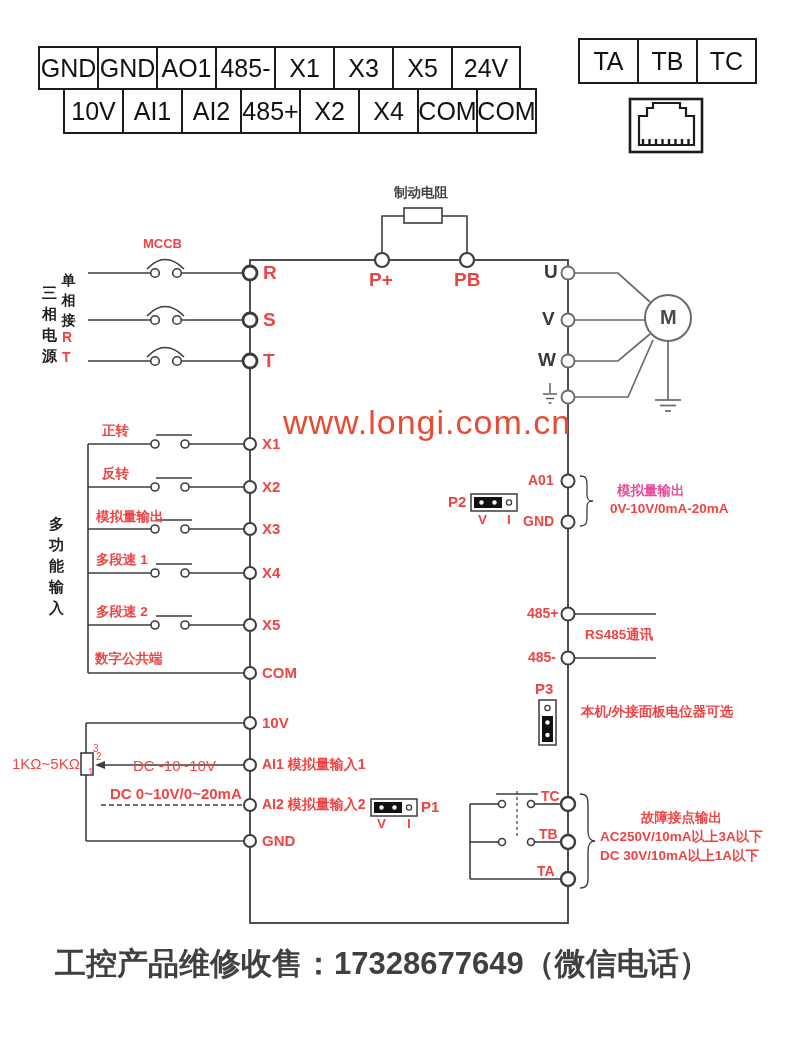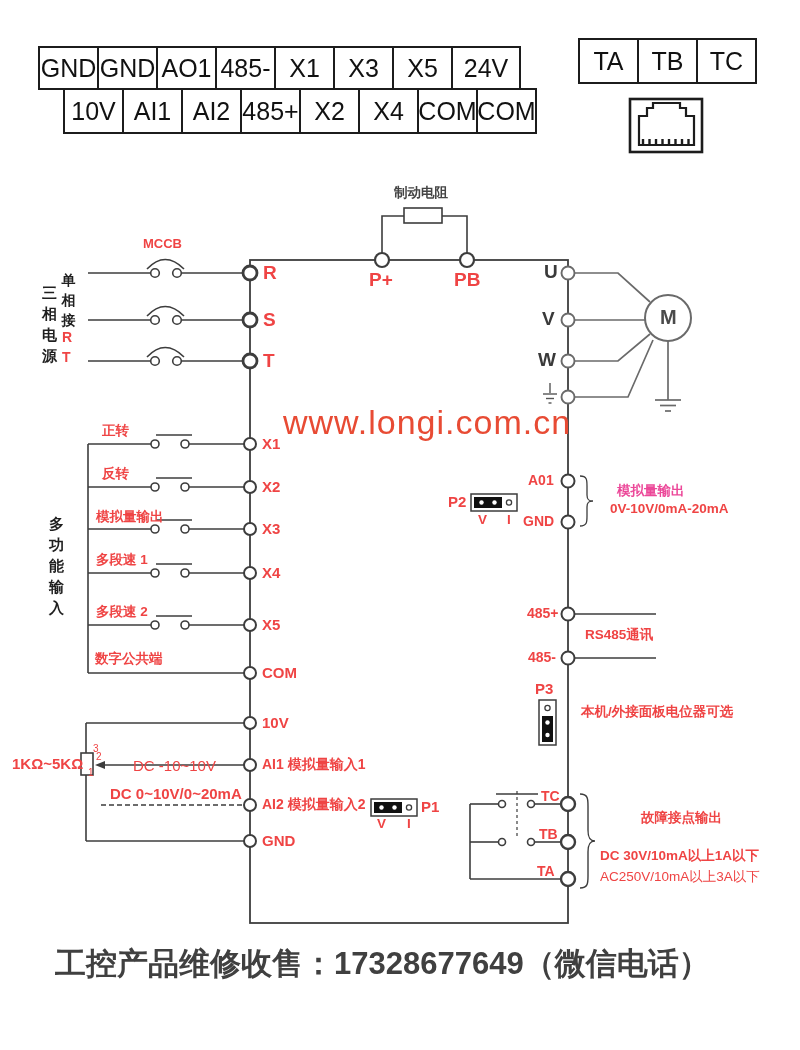--- a/index.html
+++ b/index.html
@@ -268,21 +268,21 @@
   <div class="lbl" style="left:262px;top:521px;font-size:15px;font-weight:700;">X3</div>
   <div class="lbl" style="left:262px;top:565px;font-size:15px;font-weight:700;">X4</div>
   <div class="lbl" style="left:262px;top:617px;font-size:15px;font-weight:700;">X5</div>
   <div class="lbl" style="left:262px;top:665px;font-size:15px;font-weight:700;">COM</div>
 
   <div class="lbl" style="left:262px;top:715px;font-size:15px;font-weight:700;">10V</div>
   <div class="lbl" style="left:262px;top:757px;font-size:14px;font-weight:700;">AI1 模拟量输入1</div>
   <div class="lbl" style="left:262px;top:797px;font-size:14px;font-weight:700;">AI2 模拟量输入2</div>
   <div class="lbl" style="left:262px;top:833px;font-size:15px;font-weight:700;">GND</div>
 
-  <div class="lbl" style="left:12px;top:756px;font-size:15px;font-weight:700;">1KΩ~5KΩ</div>
+  <div class="lbl" style="left:12px;top:756px;font-size:15px;font-weight:400;">1KΩ~5KΩ</div>
   <div class="lbl" style="left:93px;top:743px;font-size:10px;">3</div>
   <div class="lbl" style="left:96px;top:751px;font-size:10px;">2</div>
   <div class="lbl" style="left:88px;top:767px;font-size:10px;">1</div>
   <div class="lbl" style="left:133px;top:758px;font-size:15px;font-weight:400;">DC -10~10V</div>
   <div class="lbl" style="left:110px;top:786px;font-size:15px;font-weight:700;">DC 0~10V/0~20mA</div>
 
   <div class="lbl" style="left:421px;top:799px;font-size:15px;font-weight:600;">P1</div>
   <div class="lbl" style="left:377px;top:817px;font-size:13.5px;font-weight:700;">V</div>
   <div class="lbl" style="left:407px;top:817px;font-size:13.5px;font-weight:700;">I</div>
   <div class="lbl" style="left:448px;top:494px;font-size:15px;font-weight:600;">P2</div>
@@ -297,19 +297,19 @@
 
   <div class="lbl" style="left:527px;top:606px;font-size:14px;font-weight:600;">485+</div>
   <div class="lbl" style="left:528px;top:650px;font-size:14px;font-weight:600;">485-</div>
   <div class="lbl" style="left:585px;top:628px;font-size:13.5px;font-weight:700;">RS485通讯</div>
   <div class="lbl" style="left:581px;top:705px;font-size:13.5px;font-weight:700;">本机/外接面板电位器可选</div>
 
   <div class="lbl" style="left:541px;top:789px;font-size:14px;font-weight:600;">TC</div>
   <div class="lbl" style="left:539px;top:827px;font-size:14px;font-weight:600;">TB</div>
   <div class="lbl" style="left:537px;top:864px;font-size:14px;font-weight:600;">TA</div>
   <div class="lbl" style="left:641px;top:811px;font-size:13.5px;font-weight:700;">故障接点输出</div>
-  <div class="lbl" style="left:600px;top:830px;font-size:13.5px;font-weight:400;margin-top:40px;">AC250V/10mA以上3A以下</div>
+  <div class="lbl" style="left:600px;top:830px;font-size:13.5px;font-weight:700;">AC250V/10mA以上3A以下</div>
   <div class="lbl" style="left:600px;top:849px;font-size:13.5px;font-weight:700;">DC 30V/10mA以上1A以下</div>
 
   <div class="wm" style="left:283px;top:403px;font-size:34px;color:#e84b34;">www.longi.com.cn</div>
   <div class="ftr" style="left:55px;top:943px;font-size:31px;font-weight:700;color:#404040;">工控产品维修收售：17328677649（微信电话）</div>
 
 </div>
 
 </body></html>

